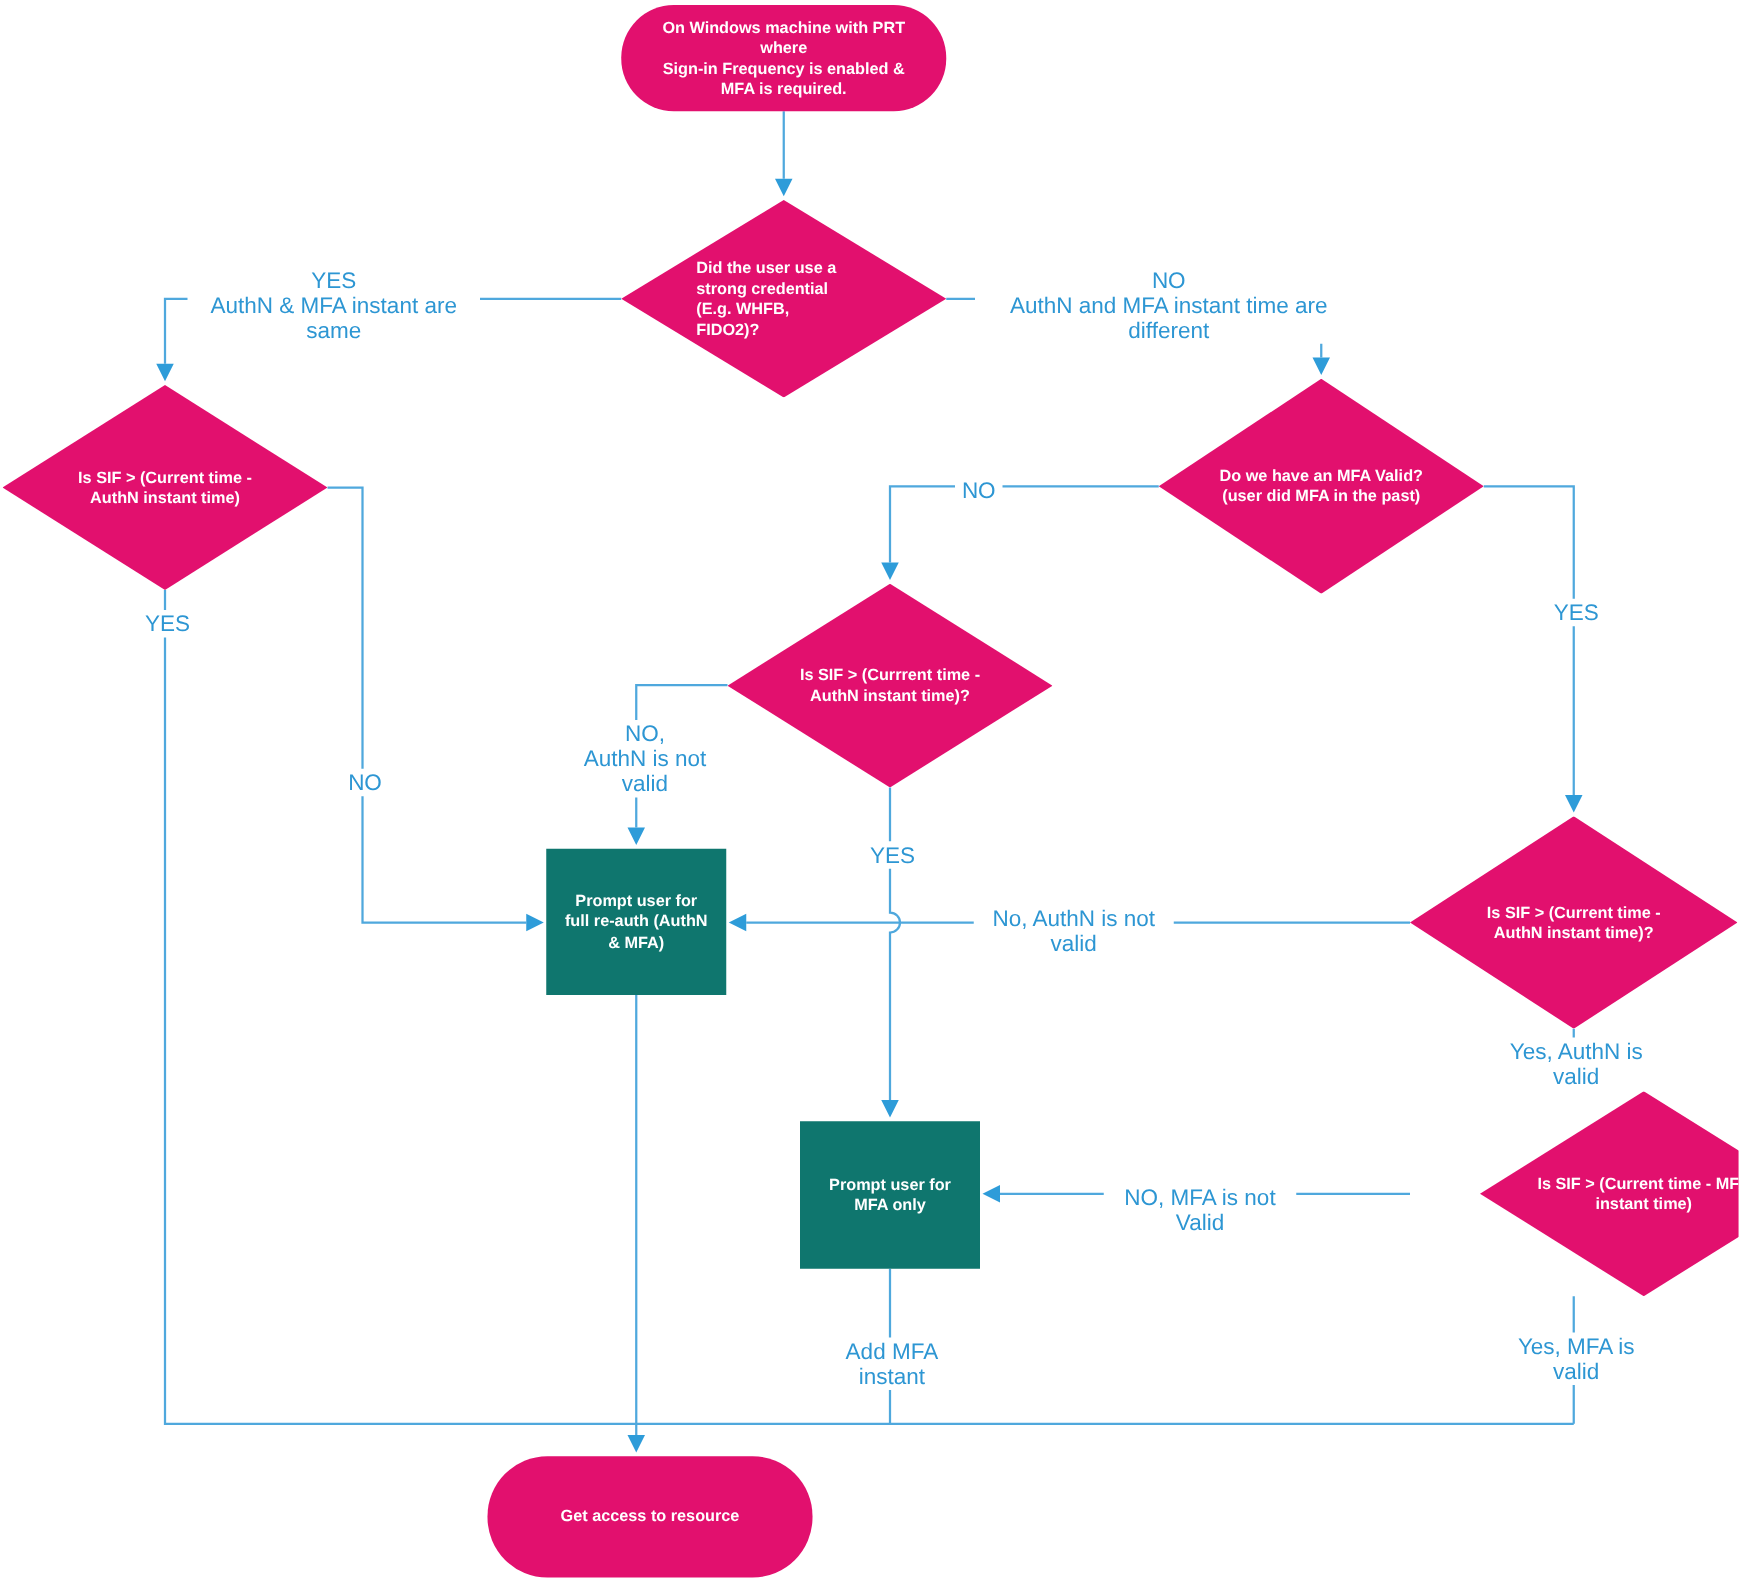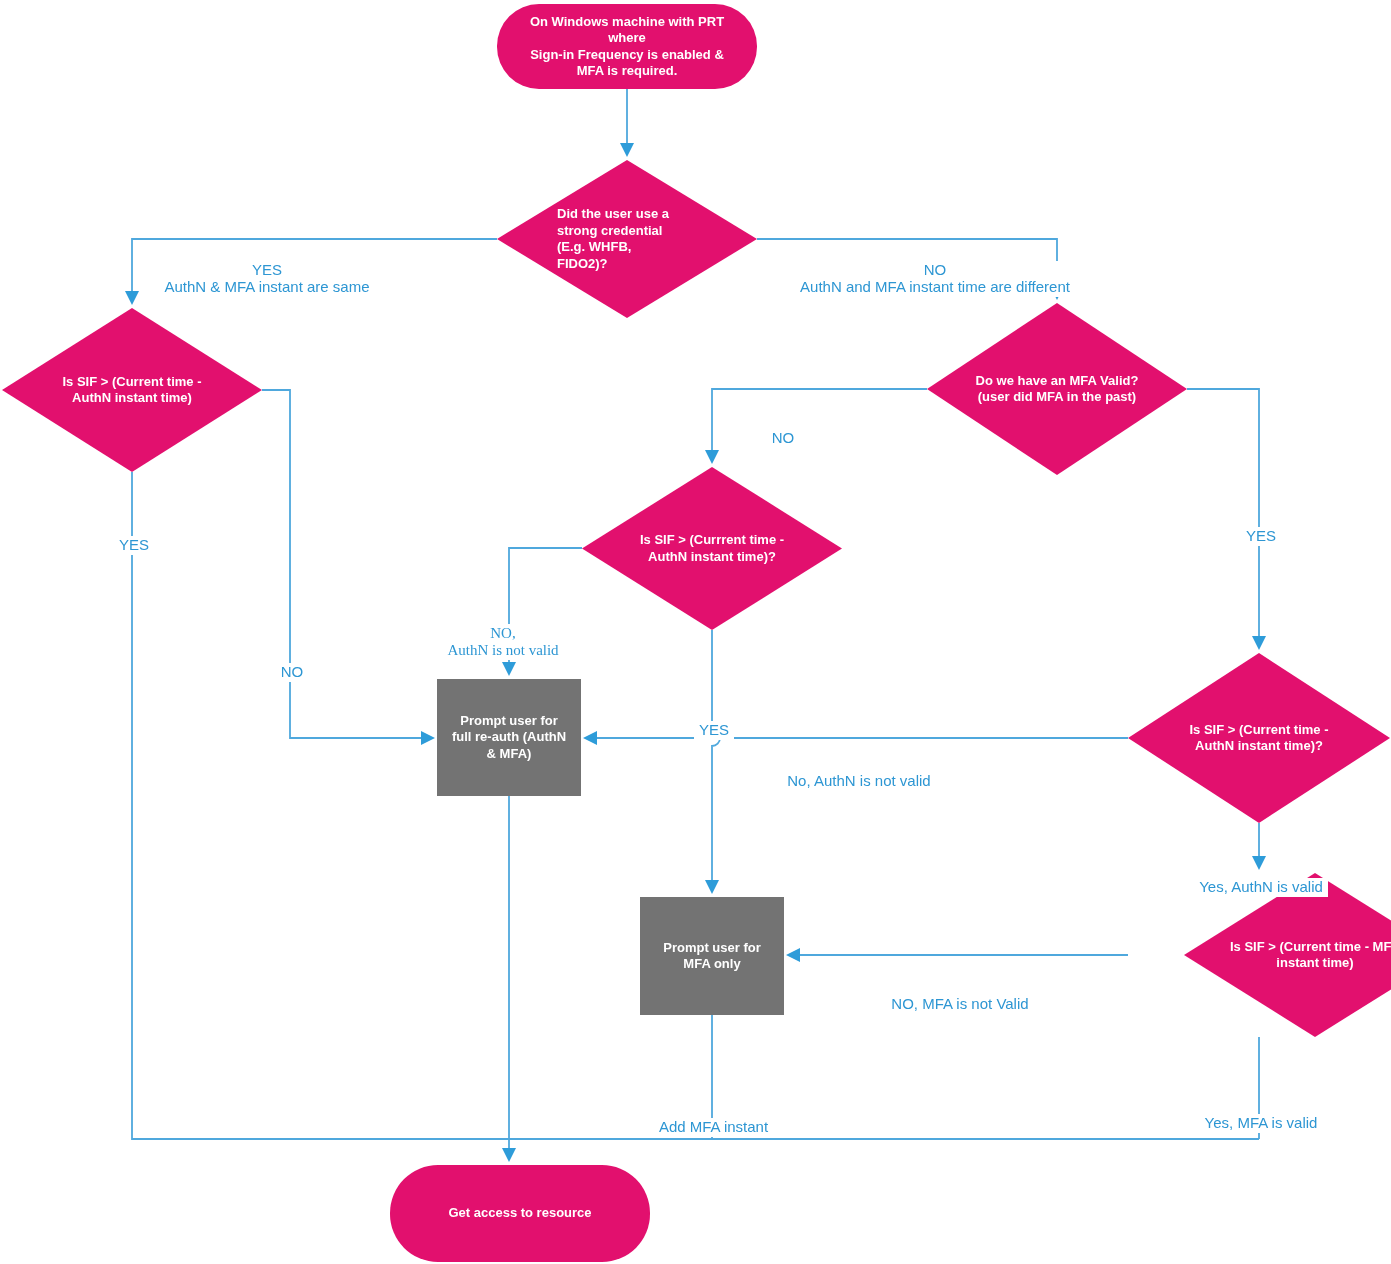--- a/index.html
+++ b/index.html
@@ -9,23 +9,23 @@
     font-family:"Liberation Sans","DejaVu Sans",sans-serif;
     overflow:hidden;
     background:#ffffff;
   }
   .connectors{position:absolute;left:0;top:0;width:1391px;height:1264px;}
   .node{position:absolute;display:flex;align-items:center;justify-content:center;
         color:#ffffff;font-size:13px;line-height:1.27;text-align:center;font-weight:bold;}
   .node-text{white-space:pre-line;}
   .pill{background:#E2106E;}
   .diamond{background:#E2106E;clip-path:polygon(50% 0%,100% 50%,50% 100%,0% 50%);}
-  .rect{background:#737373;}
-  .edge-label{position:absolute;font-size:15px;line-height:1.12;color:#2D96D3;
-              text-align:center;white-space:pre-line;background:#ffffff;padding:1px 2px;margin-top:48px;}
+  .rect{background:#0f766e;}
+  .edge-label{position:absolute;font-size:18px;line-height:1.12;color:#2D96D3;
+              text-align:center;white-space:pre-line;background:#ffffff;padding:1px 2px;}
   .ta-left{text-align:left;}
 </style>
 </head>
 <body>
 
 <div class="canvas">
 
   <svg class="connectors" viewBox="0 0 1391 1264" fill="none" stroke="#4FA8DD" stroke-width="1.8">
 
     <g>
@@ -156,21 +156,21 @@
   </div>
 
   <div class="edge-label" style="left:150px;top:213px;width:230px;">YES
 AuthN &amp; MFA instant are same</div>
   <div class="edge-label" style="left:780px;top:213px;width:306px;">NO
 AuthN and MFA instant time are different</div>
   <div class="edge-label" style="left:110px;top:488px;width:44px;">YES</div>
   <div class="edge-label" style="left:274px;top:615px;width:32px;">NO</div>
   <div class="edge-label" style="left:764px;top:381px;width:34px;">NO</div>
   <div class="edge-label" style="left:1240px;top:479px;width:38px;">YES</div>
-  <div class="edge-label" style="left:432px;top:576px;width:138px;font-family:Liberation Serif, serif;">NO,
+  <div class="edge-label" style="left:445px;top:576px;width:138px;">NO,
 AuthN is not valid</div>
   <div class="edge-label" style="left:694px;top:673px;width:36px;">YES</div>
   <div class="edge-label" style="left:779px;top:724px;width:156px;">No, AuthN is not valid</div>
   <div class="edge-label" style="left:1194px;top:830px;width:130px;">Yes, AuthN is valid</div>
   <div class="edge-label" style="left:883px;top:947px;width:150px;">NO, MFA is not Valid</div>
   <div class="edge-label" style="left:648px;top:1070px;width:127px;">Add MFA instant</div>
   <div class="edge-label" style="left:1195px;top:1066px;width:128px;">Yes, MFA is valid</div>
 
 </div>
 

